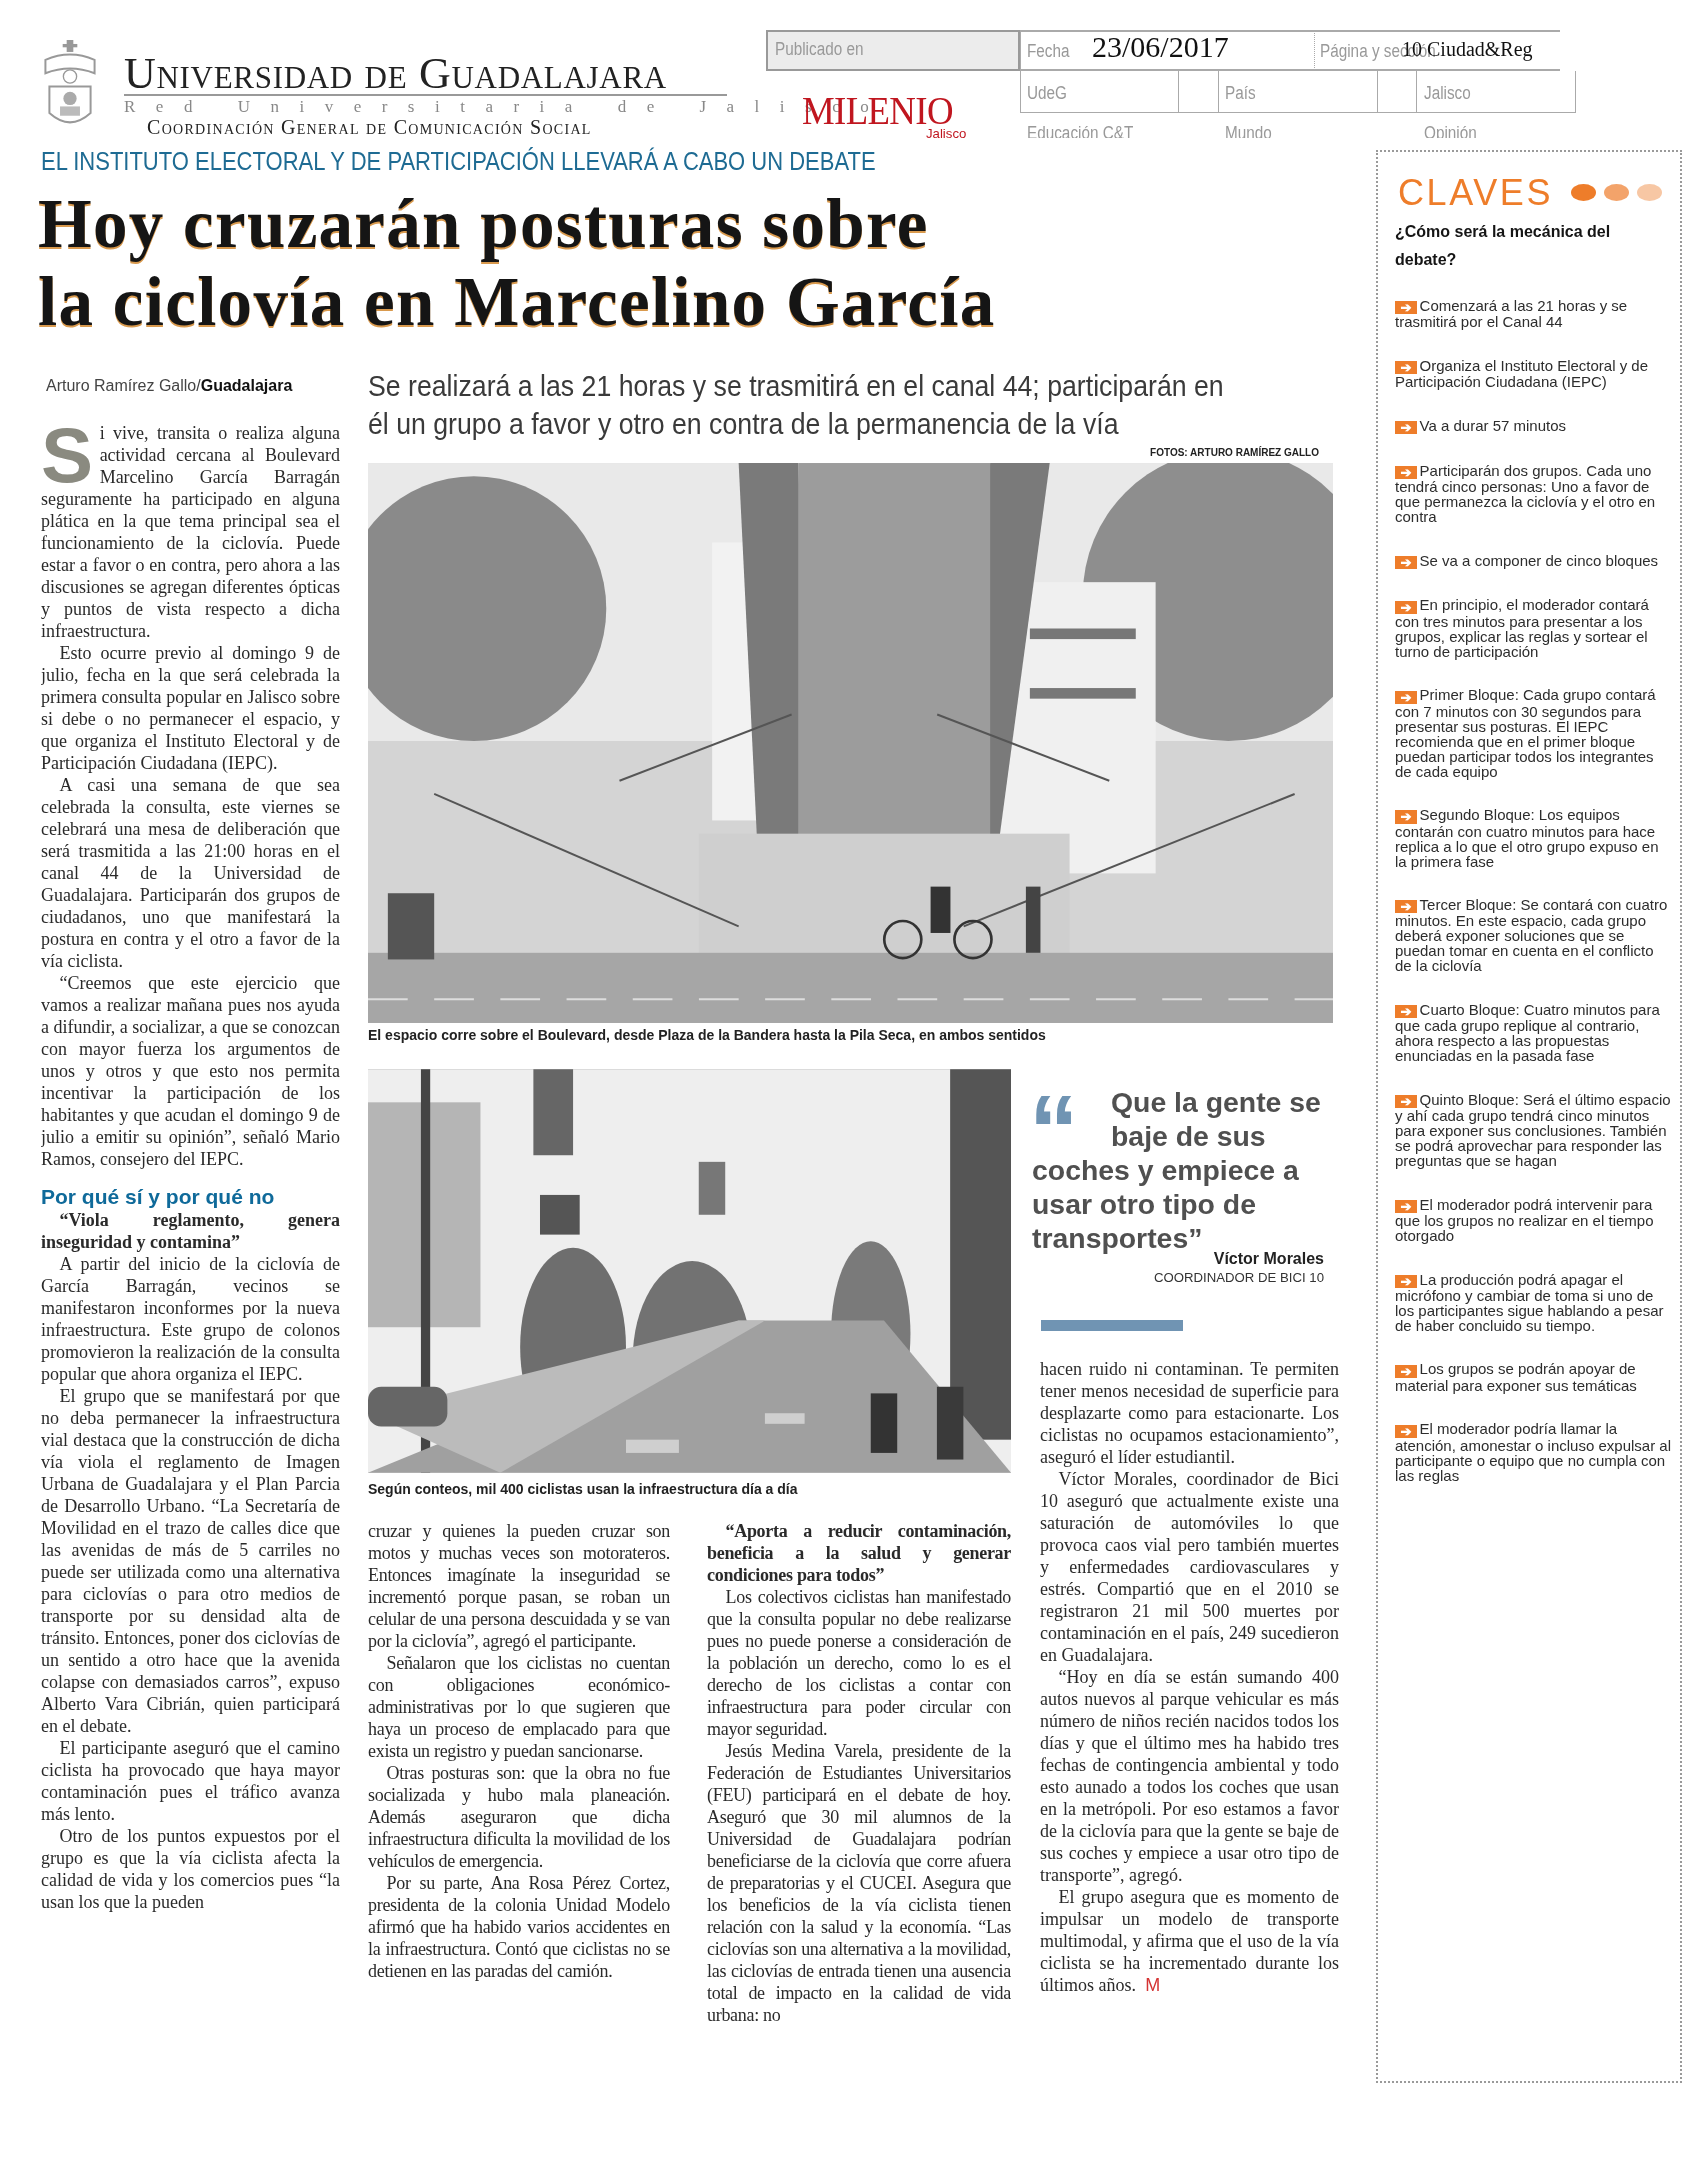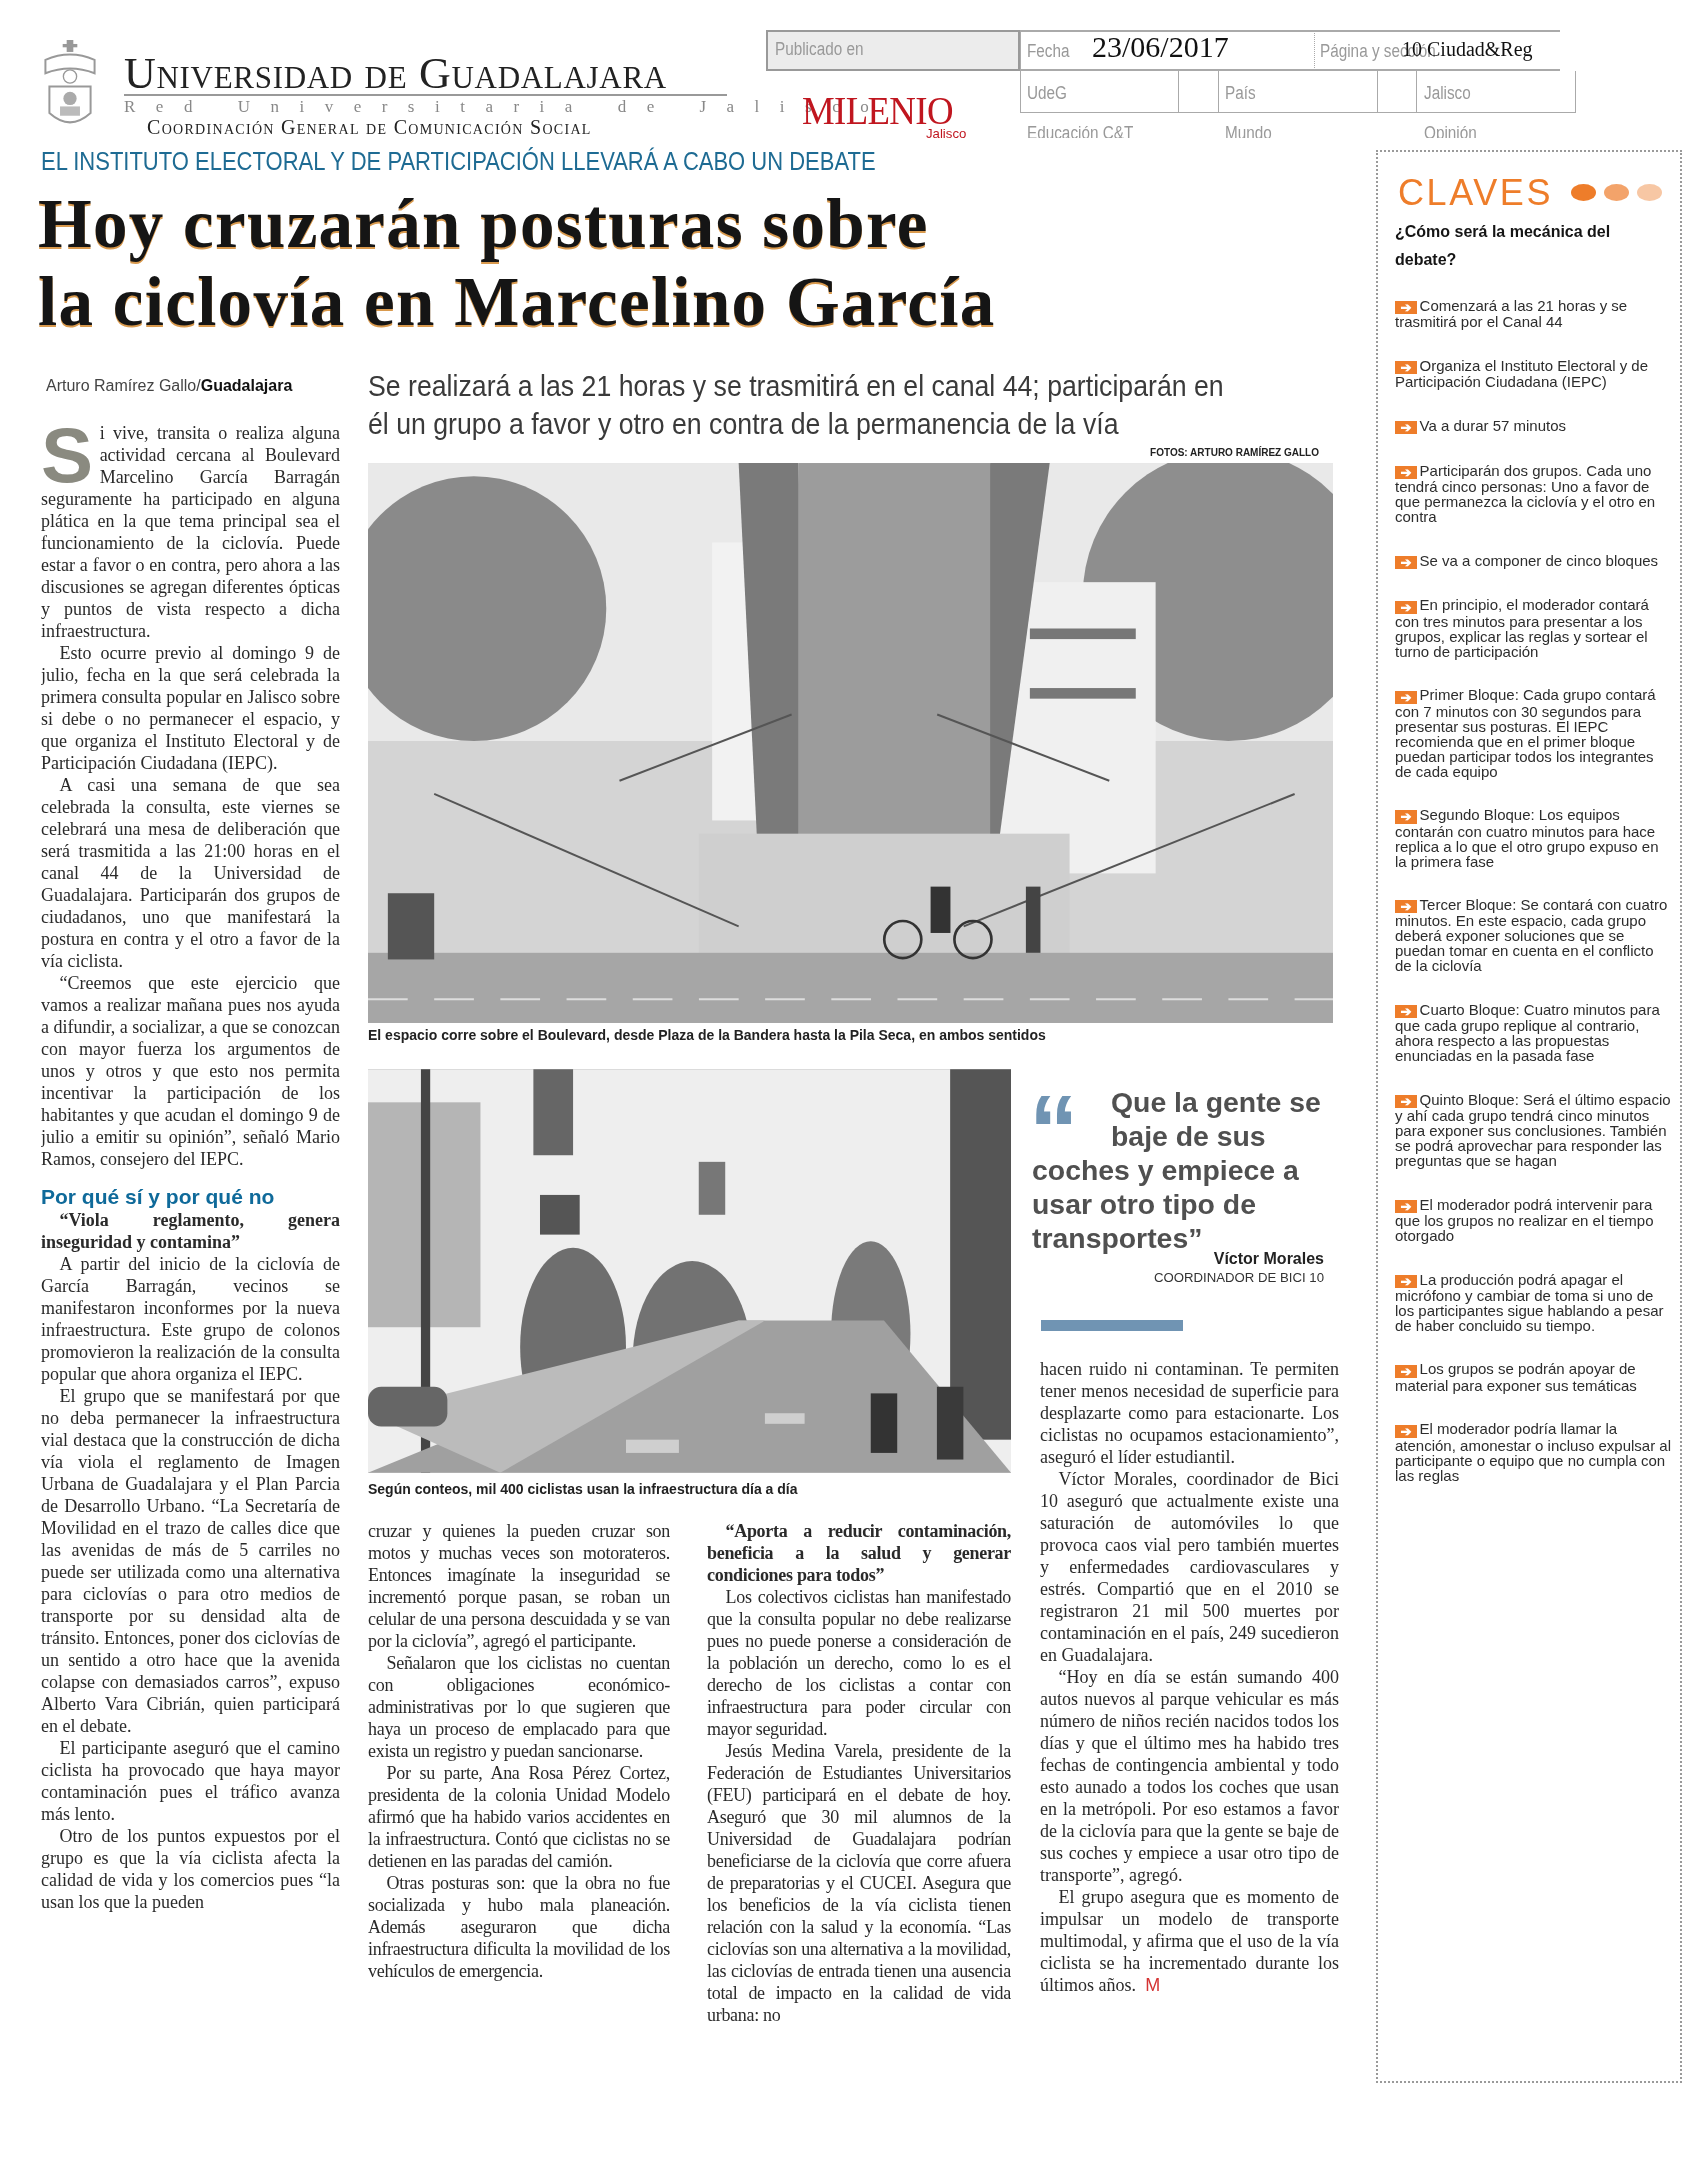--- a/index.html
+++ b/index.html
@@ -191,22 +191,22 @@
   <p class="sub-quote">“Viola reglamento, genera inseguridad y contamina”</p>
   <p>A partir del inicio de la ciclovía de García Barragán, vecinos se manifestaron inconformes por la nueva infraestructura. Este grupo de colonos promovieron la realización de la consulta popular que ahora organiza el IEPC.</p>
   <p>El grupo que se manifestará por que no deba permanecer la infraestructura vial destaca que la construcción de dicha vía viola el reglamento de Imagen Urbana de Guadalajara y el Plan Parcia de Desarrollo Urbano. “La Secretaría de Movilidad en el trazo de calles dice que las avenidas de más de 5 carriles no puede ser utilizada como una alternativa para ciclovías o para otro medios de transporte por su densidad alta de tránsito. Entonces, poner dos ciclovías de un sentido a otro hace que la avenida colapse con demasiados carros”, expuso Alberto Vara Cibrián, quien participará en el debate.</p>
   <p>El participante aseguró que el camino ciclista ha provocado que haya mayor contaminación pues el tráfico avanza más lento.</p>
   <p>Otro de los puntos expuestos por el grupo es que la vía ciclista afecta la calidad de vida y los comercios pues “la usan los que la pueden</p>
 </div>
 
 <div class="col narrow" style="left:368px; top:1520px; width:302px; height:595px; overflow:hidden;">
   <p class="first">cruzar y quienes la pueden cruzar son motos y muchas veces son motorateros. Entonces imagínate la inseguridad se incrementó porque pasan, se roban un celular de una persona descuidada y se van por la ciclovía”, agregó el participante.</p>
   <p>Señalaron que los ciclistas no cuentan con obligaciones económico-administrativas por lo que sugieren que haya un proceso de emplacado para que exista un registro y puedan sancionarse.</p>
+  <p>Otras posturas son: que la obra no fue socializada y hubo mala planeación. Además aseguraron que dicha infraestructura dificulta la movilidad de los vehículos de emergencia.</p>
   <p>Por su parte, Ana Rosa Pérez Cortez, presidenta de la colonia Unidad Modelo afirmó que ha habido varios accidentes en la infraestructura. Contó que ciclistas no se detienen en las paradas del camión.</p>
-  <p>Otras posturas son: que la obra no fue socializada y hubo mala planeación. Además aseguraron que dicha infraestructura dificulta la movilidad de los vehículos de emergencia.</p>
 </div>
 
 <div class="col narrow" style="left:707px; top:1520px; width:304px; height:595px; overflow:hidden;">
   <p class="sub-quote" style="text-indent:18.5px;">“Aporta a reducir contaminación, beneficia a la salud y generar condiciones para todos”</p>
   <p>Los colectivos ciclistas han manifestado que la consulta popular no debe realizarse pues no puede ponerse a consideración de la población un derecho, como lo es el derecho de los ciclistas a contar con infraestructura para poder circular con mayor seguridad.</p>
   <p>Jesús Medina Varela, presidente de la Federación de Estudiantes Universitarios (FEU) participará en el debate de hoy. Aseguró que 30 mil alumnos de la Universidad de Guadalajara podrían beneficiarse de la ciclovía que corre afuera de preparatorias y el CUCEI. Asegura que los beneficios de la vía ciclista tienen relación con la salud y la economía. “Las ciclovías son una alternativa a la movilidad, las ciclovías de entrada tienen una ausencia total de impacto en la calidad de vida urbana: no</p>
 </div>
 
 <div class="col" style="left:1040px; top:1358px; width:299px; height:767px; overflow:hidden;">
   <p class="first">hacen ruido ni contaminan. Te permiten tener menos necesidad de superficie para desplazarte como para estacionarte. Los ciclistas no ocupamos estacionamiento”, aseguró el líder estudiantil.</p>

